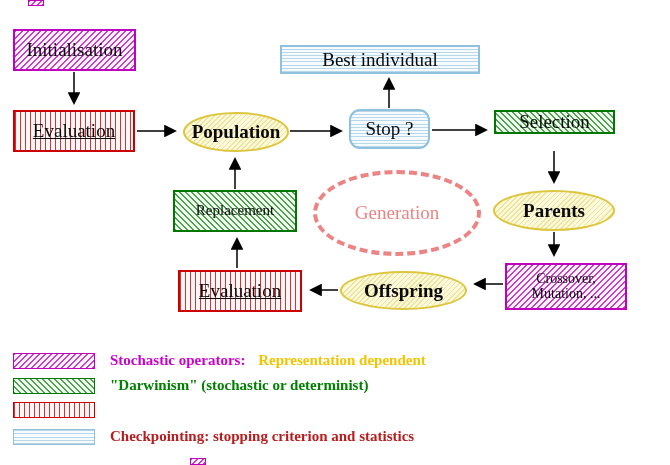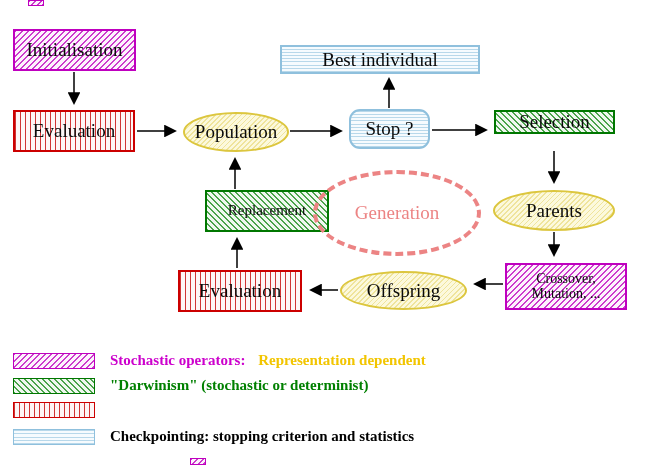--- a/index.html
+++ b/index.html
@@ -18,46 +18,48 @@
     border:2px solid #bf00bf;
     background:repeating-linear-gradient(135deg,#cc3ccc 0 1.4px,#fdf3fd 1.4px 4.3px);
   }
   .hatch-green{
     border:2px solid #007700;
     background:repeating-linear-gradient(45deg,#4aa34a 0 1.4px,#f0f8f0 1.4px 4.2px);
   }
   .stripe-red{
     border:2px solid #cc0000;
     background:repeating-linear-gradient(90deg,#d03434 0 1.5px,#fdf6f6 1.5px 5px);
+    text-decoration:underline;
   }
   .lines-cyan{
     border:2px solid #8fc0dd;
     background:repeating-linear-gradient(0deg,#b8d8ea 0 1px,#f6fbfe 1px 3.2px);
   }
   .ellipse-yellow{
     border:2px solid #dcc63e;border-radius:50%;
     background:repeating-linear-gradient(135deg,#efe49c 0 1.2px,#fcf9dd 1.2px 3.6px);
+    font-weight:bold;
   }
   .rounded{border-radius:11px;}
   .small-label{font-size:15px;}
   .tiny-label{font-size:14px;}
   .generation{
     position:absolute;display:flex;align-items:center;justify-content:center;
     border:4px dashed #ec8484;border-radius:50%;color:#ec8484;font-size:19px;
     box-sizing:border-box;background:transparent;
   }
   
   .legend-row{position:absolute;left:13px;display:flex;align-items:center;}
   .swatch{width:82px;height:16px;flex:0 0 auto;box-sizing:border-box;}
   .legend-text{margin-left:15px;font-size:15px;font-weight:bold;white-space:nowrap;}
   .lt-magenta{color:#cc00cc;}
   .lt-yellow{color:#f2c500;margin-left:9px;}
   .lt-green{color:#008000;}
   .lt-red{color:#cc0000;}
-  .lt-cyan{color:#000000;}
+  .lt-cyan{color:#b91c1c;}
   
   .chip{position:absolute;border:1px solid #bf00bf;box-sizing:border-box;
     background:repeating-linear-gradient(135deg,#cc3ccc 0 1.2px,#fdf3fd 1.2px 4px);}
 </style>
 </head>
 <body>
 
 <div class="canvas">
 
   <svg class="arrows" viewBox="0 0 670 465">
@@ -113,21 +115,21 @@
   </div>
 
   <div class="node ellipse-yellow" style="left:340px;top:271px;width:127px;height:39px;">
     <span>Offspring</span>
   </div>
 
   <div class="node stripe-red" style="left:178px;top:270px;width:124px;height:42px;">
     <span>Evaluation</span>
   </div>
 
-  <div class="node hatch-green small-label" style="left:173px;top:190px;width:124px;height:42px;margin-left:32px;">
+  <div class="node hatch-green small-label" style="left:173px;top:190px;width:124px;height:42px;">
     <span>Replacement</span>
   </div>
 
   <div class="generation" style="left:313px;top:170px;width:168px;height:86px;">
     <span>Generation</span>
   </div>
 
   <div class="legend-row" style="top:352px;">
     <div class="swatch hatch-magenta" style="border-width:1.5px;"></div>
     <div class="legend-text">

